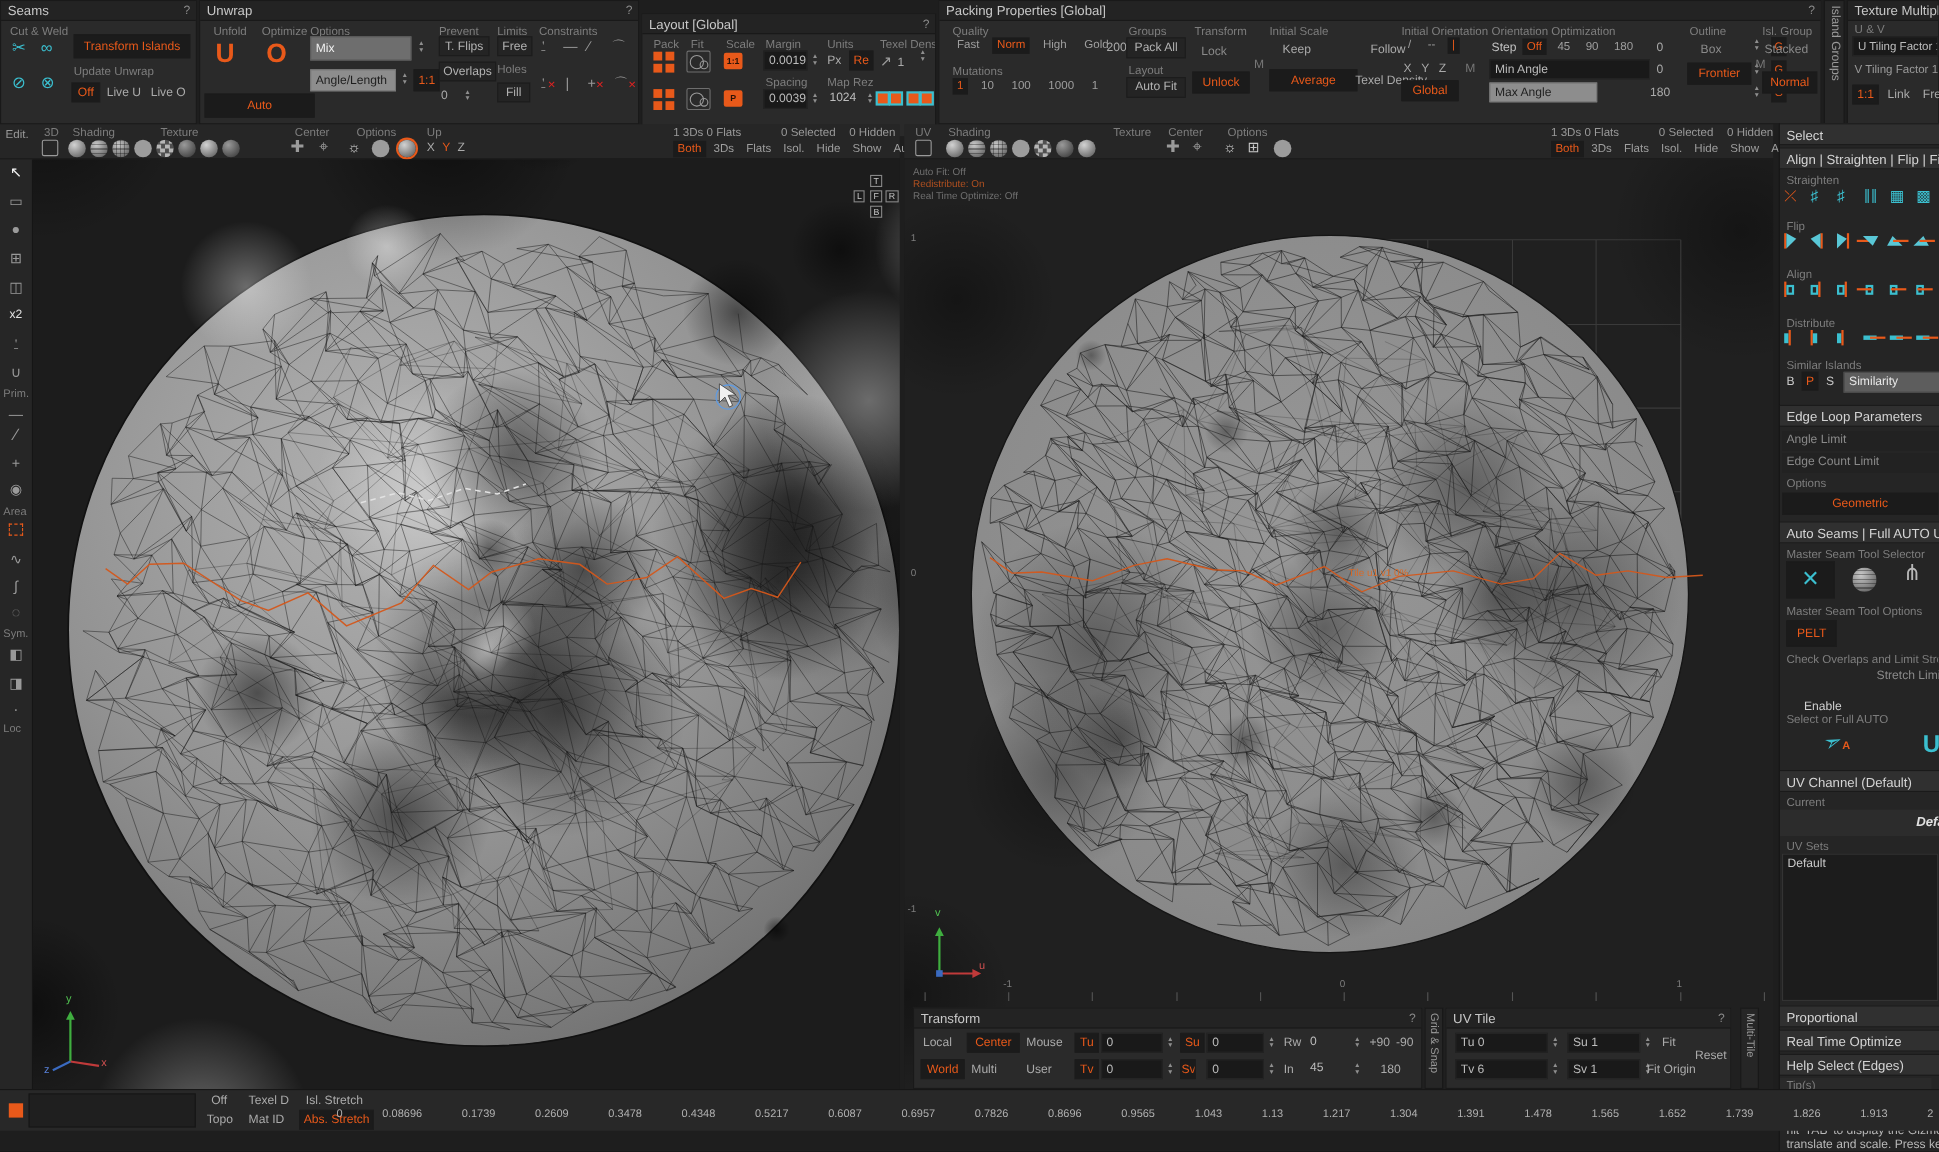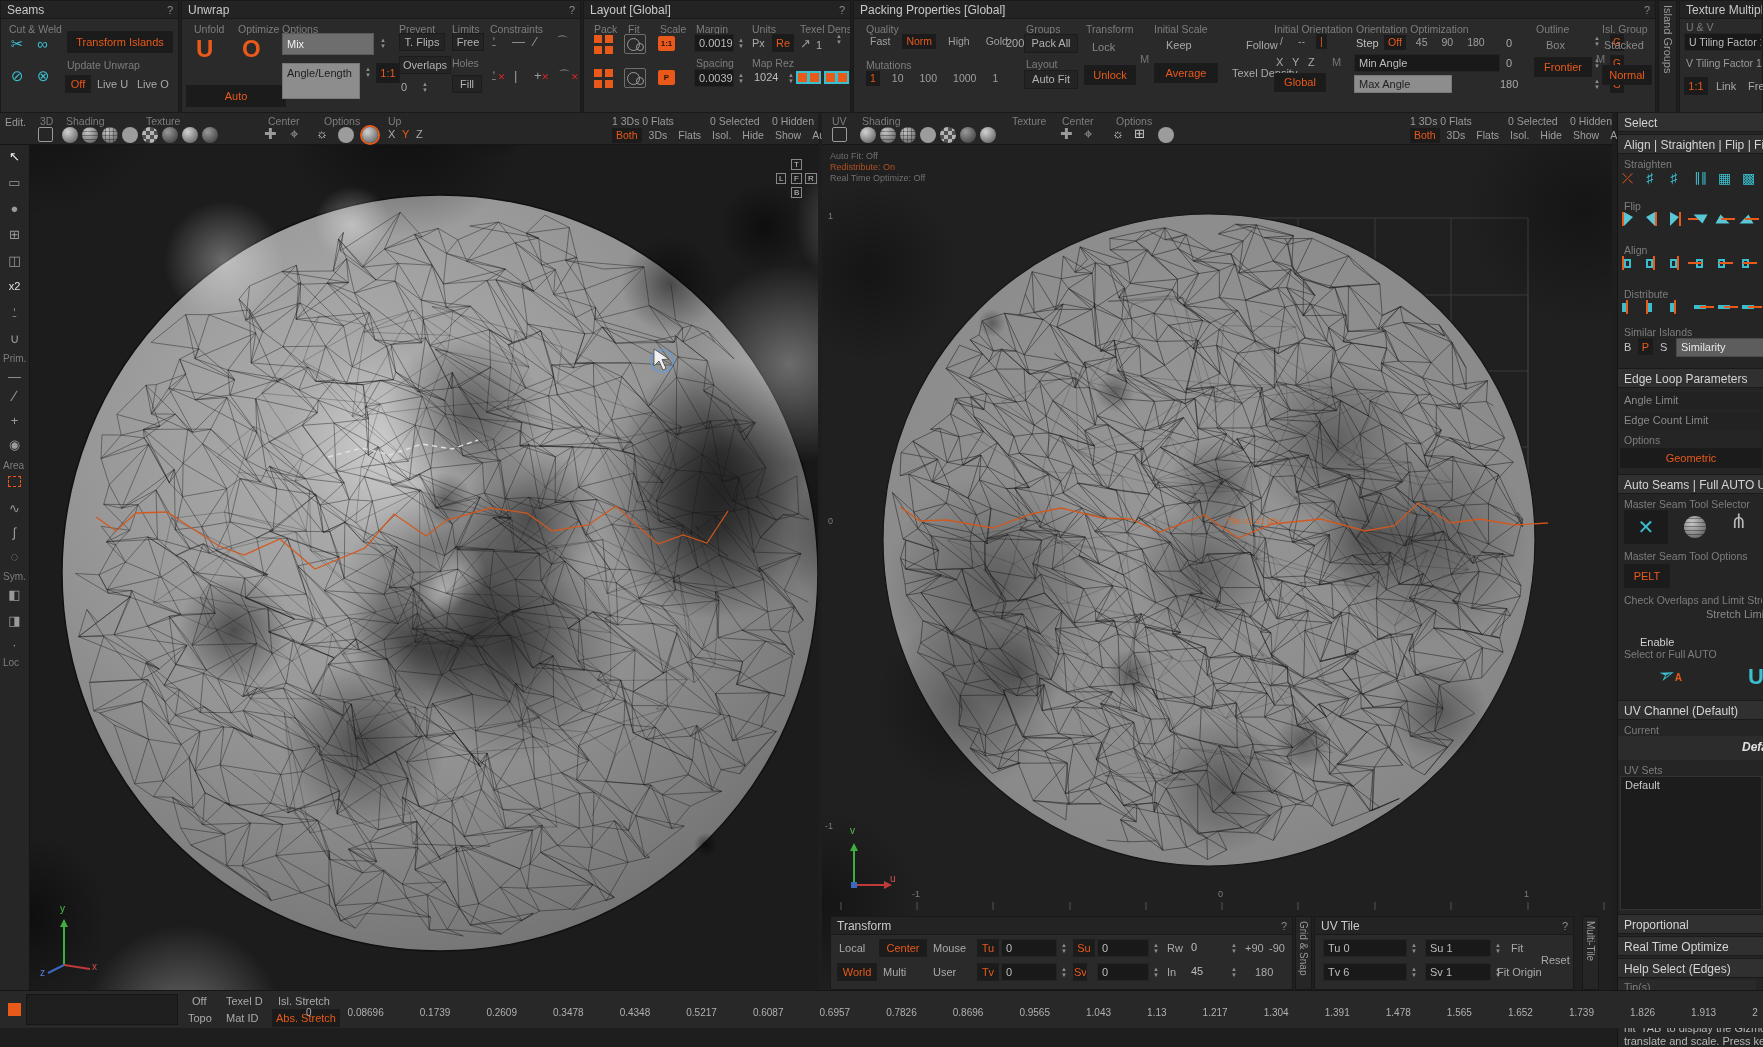--- a/index.html
+++ b/index.html
@@ -71,21 +71,21 @@
   <div class="panel" style="left:181px;top:0;width:400px;height:113px">
     <div class="ptitle"><span>Unwrap</span><span class="help">?</span></div>
     <div class="lbl" style="left:12px;top:22px">Unfold</div>
     <div class="tbtn otx" style="left:14px;top:34px;font-size:24px;font-weight:bold">U</div>
     <div class="lbl" style="left:56px;top:22px">Optimize</div>
     <div class="tbtn otx" style="left:60px;top:34px;font-size:24px;font-weight:bold">O</div>
     <div class="btn on" style="left:4px;top:84px;width:100px;height:22px;line-height:20px">Auto</div>
     <div class="lbl" style="left:100px;top:22px">Options</div>
     <div class="fld" style="left:100px;top:32px;width:92px;height:22px;line-height:20px;background:#6e6e6e;color:#f0f0f0;border-color:#5a5a5a">Mix</div>
     <div class="spin" style="left:196px;top:36px"></div>
-    <div class="fld grey" style="left:100px;top:62px;width:78px;height:36px;line-height:18px">Angle/Length</div>
+    <div class="fld grey" style="left:100px;top:62px;width:78px;height:20px;line-height:18px">Angle/Length</div>
     <div class="spin" style="left:181px;top:65px"></div>
     <div class="btn on" style="left:194px;top:62px;width:24px;height:20px;line-height:18px">1:1</div>
     <div class="lbl" style="left:217px;top:22px">Prevent</div>
     <div class="btn" style="left:217px;top:32px;width:46px;height:18px">T. Flips</div>
     <div class="btn" style="left:217px;top:55px;width:52px;height:18px">Overlaps</div>
     <div class="tbtn" style="left:219px;top:80px">0</div>
     <div class="spin" style="left:238px;top:80px"></div>
     <div class="lbl" style="left:270px;top:22px">Limits</div>
     <div class="btn" style="left:270px;top:32px;width:32px;height:18px">Free</div>
     <div class="lbl" style="left:270px;top:56px">Holes</div>
@@ -94,21 +94,21 @@
     <div class="icg" style="left:308px;top:32px">⍘</div>
     <div class="icg" style="left:330px;top:32px">—</div>
     <div class="icg" style="left:352px;top:32px">∕</div>
     <div class="icg" style="left:374px;top:32px">⌒</div>
     <div class="icg" style="left:308px;top:66px">⍘<span style="color:#d22;font-size:9px">✕</span></div>
     <div class="icg" style="left:332px;top:66px">|</div>
     <div class="icg" style="left:352px;top:66px">+<span style="color:#d22;font-size:9px">✕</span></div>
     <div class="icg" style="left:376px;top:66px">⌒<span style="color:#d22;font-size:9px">✕</span></div>
   </div>
 
-  <div class="panel" style="left:583px;top:0;width:268px;height:113px">
+  <div class="panel" style="left:583px;top:12px;width:268px;height:113px">
     <div class="ptitle"><span>Layout [Global]</span><span class="help">?</span></div>
     <div class="lbl" style="left:10px;top:22px">Pack</div>
     <div class="packic" style="left:10px;top:34px"></div>
     <div class="packic" style="left:10px;top:68px"></div>
     <div class="lbl" style="left:44px;top:22px">Fit</div>
     <div class="fitic" style="left:40px;top:33px"></div>
     <div class="fitic" style="left:40px;top:67px"></div>
     <div class="lbl" style="left:76px;top:22px">Scale</div>
     <div class="docic" style="left:74px;top:35px">1:1</div>
     <div class="docic" style="left:74px;top:69px">P</div>
@@ -159,21 +159,21 @@
     <div class="btn" style="left:170px;top:69px;width:54px;height:19px;line-height:17px">Auto Fit</div>
 
     <div class="lbl" style="left:232px;top:22px">Transform</div>
     <div class="tbtn" style="left:238px;top:40px;color:#8a8a8a">Lock</div>
     <div class="btn on" style="left:230px;top:64px;width:52px;height:20px;line-height:18px">Unlock</div>
     <div class="tbtn" style="left:286px;top:52px;color:#777">M</div>
 
     <div class="lbl" style="left:300px;top:22px">Initial Scale</div>
     <div class="tbtn" style="left:312px;top:38px">Keep</div>
     <div class="tbtn" style="left:392px;top:38px">Follow</div>
-    <div class="btn on" style="left:300px;top:62px;width:64px;height:20px;line-height:18px">Average</div>
+    <div class="btn on" style="left:300px;top:62px;width:80px;height:20px;line-height:18px">Average</div>
     <div class="tbtn" style="left:378px;top:66px">Texel Density</div>
 
     <div class="lbl" style="left:420px;top:22px">Initial Orientation</div>
     <div style="position:absolute;left:422px;top:33px;display:flex;gap:7px">
         <span class="mode">/</span>
         <span class="mode">--</span>
         <span class="mode on">|</span>
       </div>
     <div class="tbtn" style="left:422px;top:55px">X</div>
     <div class="tbtn" style="left:438px;top:55px">Y</div>

